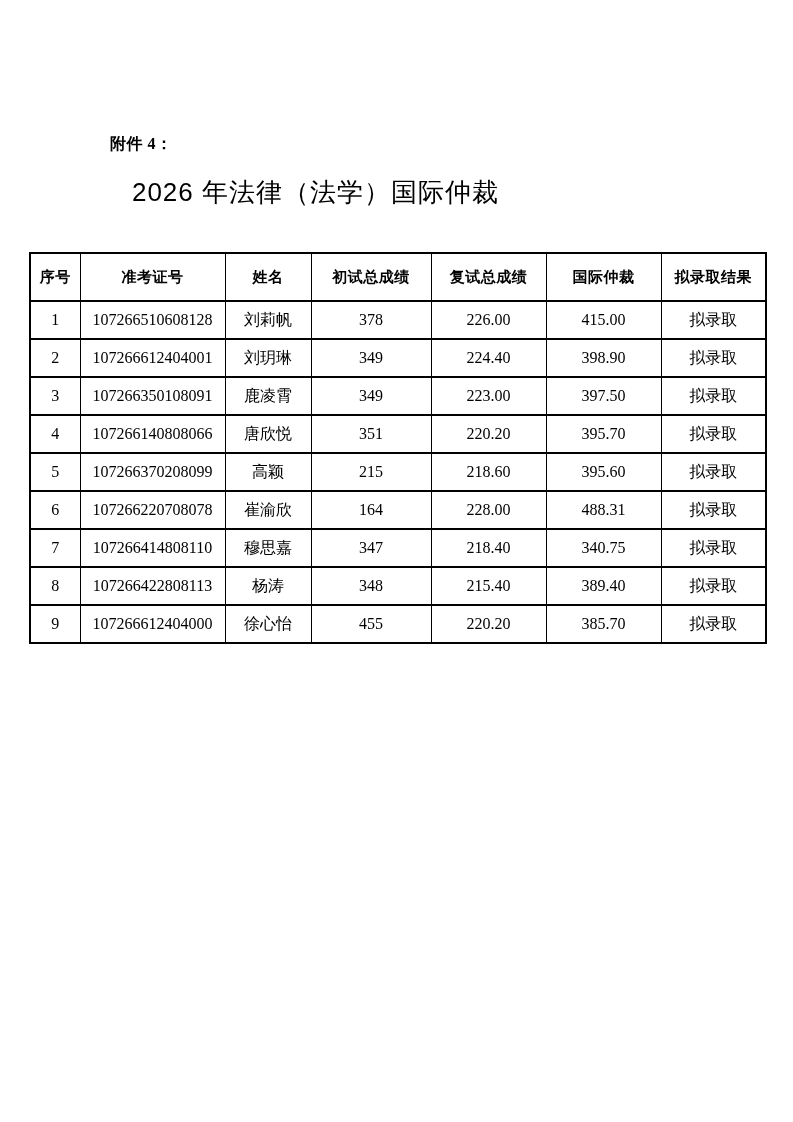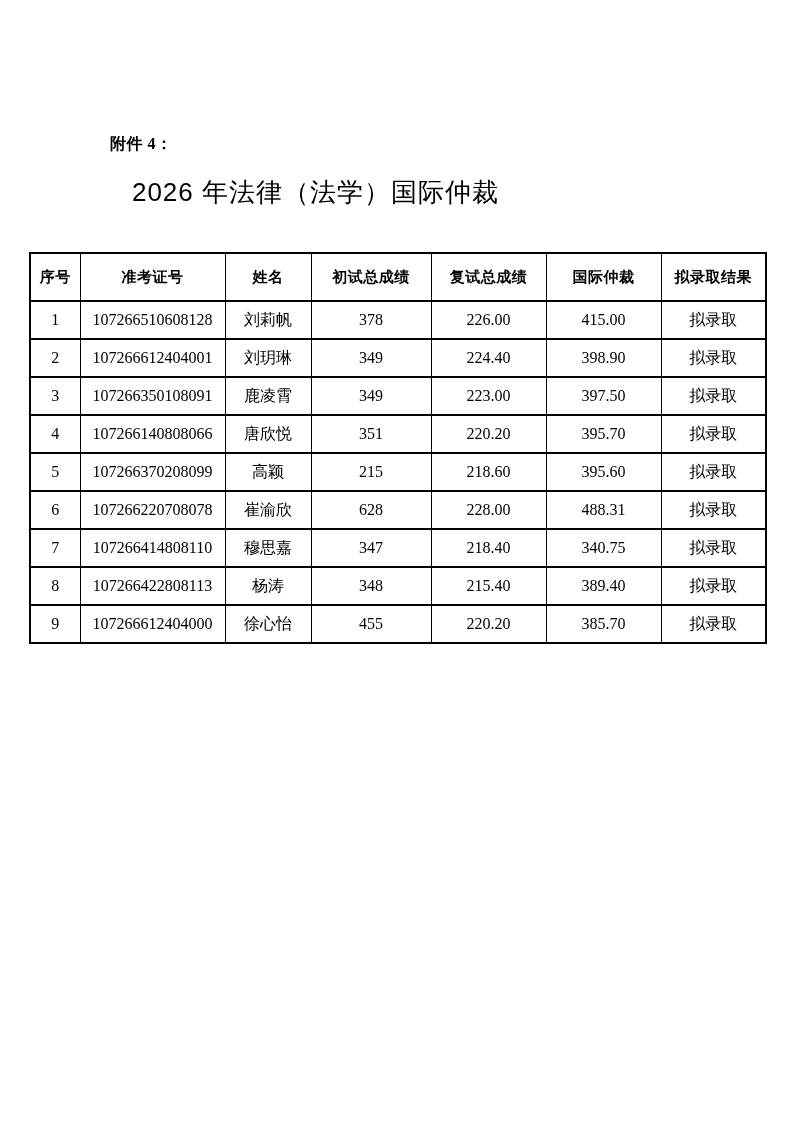--- a/index.html
+++ b/index.html
@@ -159,21 +159,21 @@
           <td>高颖</td>
           <td>215</td>
           <td>218.60</td>
           <td>395.60</td>
           <td>拟录取</td>
         </tr>
         <tr>
           <td>6</td>
           <td>107266220708078</td>
           <td>崔渝欣</td>
-          <td>628</td>
+          <td>164</td>
           <td>228.00</td>
           <td>488.31</td>
           <td>拟录取</td>
         </tr>
         <tr>
           <td>7</td>
           <td>107266414808110</td>
           <td>穆思嘉</td>
           <td>347</td>
           <td>218.40</td>

